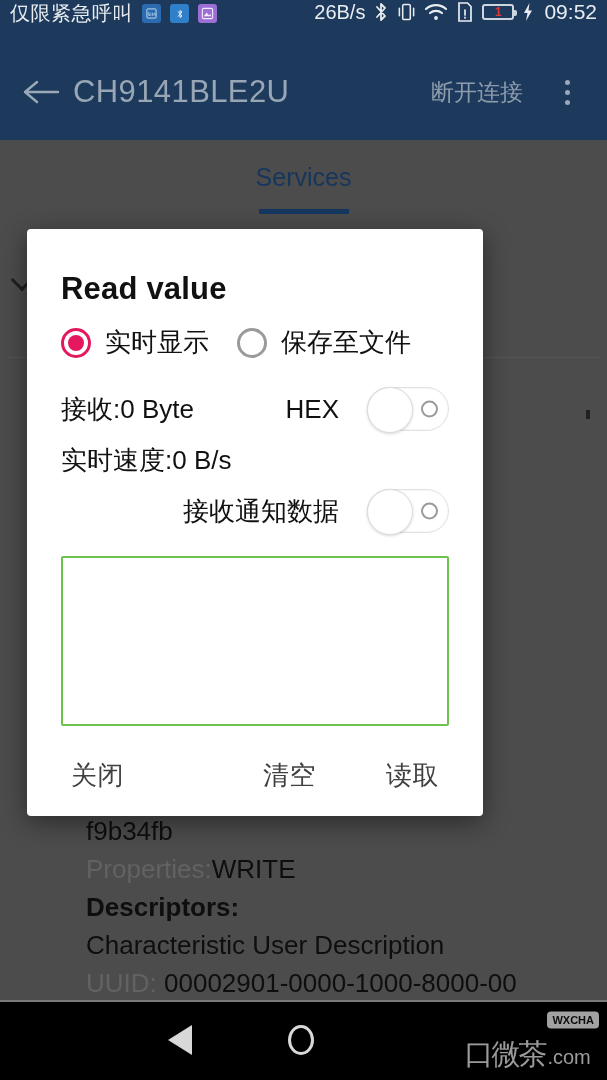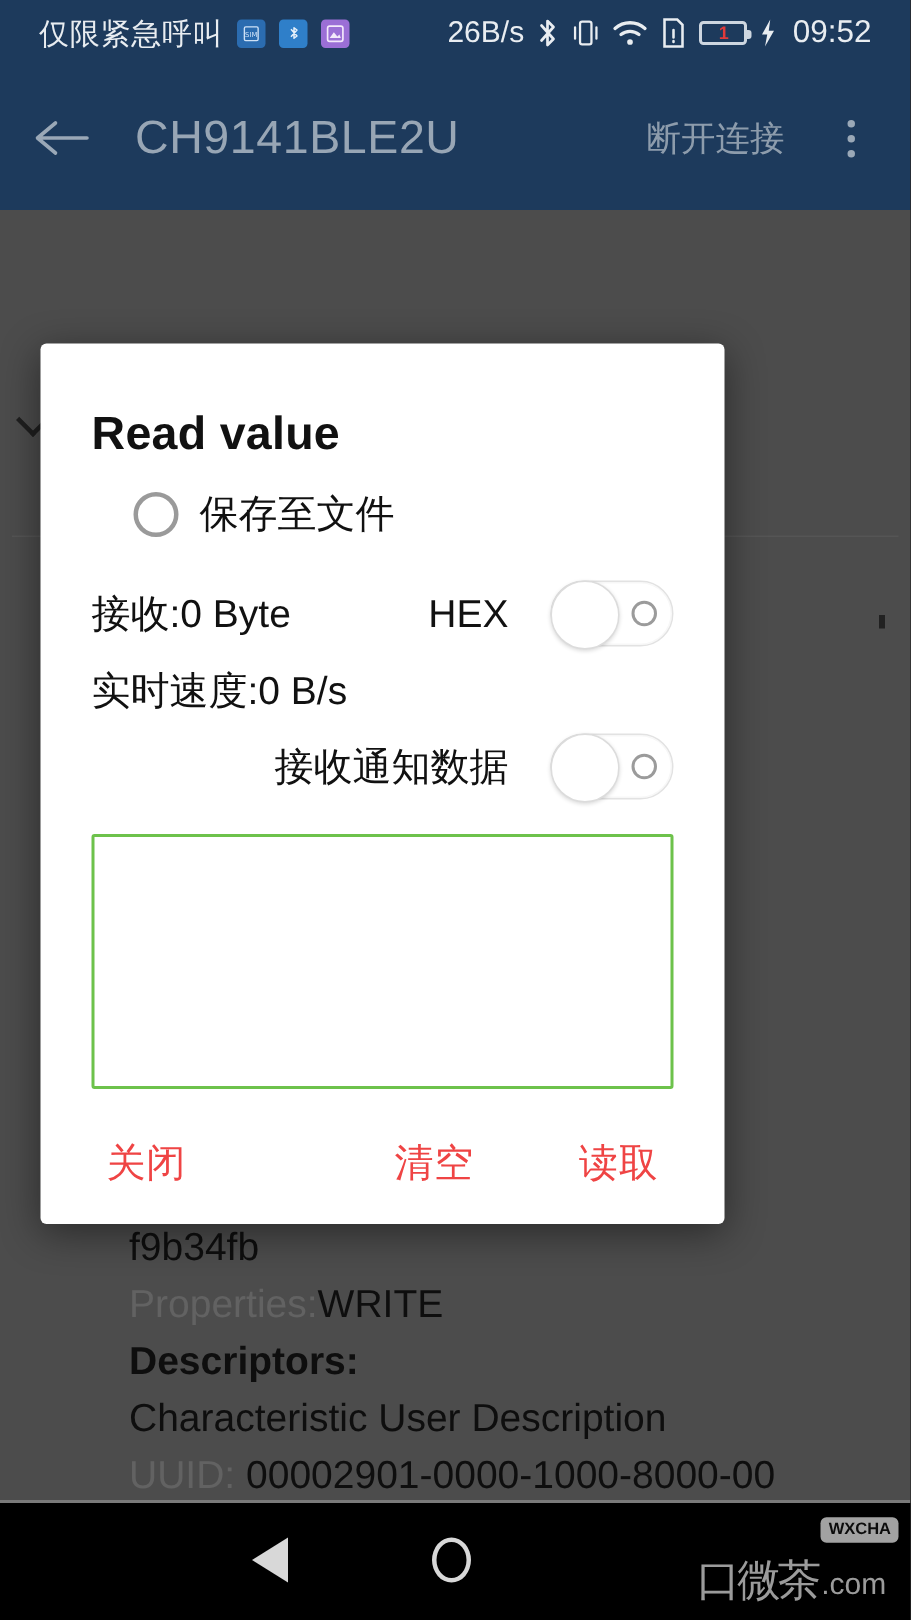--- a/index.html
+++ b/index.html
@@ -8,21 +8,21 @@
     background: #000;
     font-family: "Liberation Sans", "DejaVu Sans", sans-serif;
     overflow: hidden;
   }
   #screen { position: relative; width: 607px; height: 1080px; background: #6a6a6a; }
 
   
   #status-bar {
     position: absolute; left: 0; top: 0; width: 607px; height: 44px;
     background: #1d3a5c; color: #e8ebee;
-    display: flex; align-items: center; padding: 0 26px;
+    display: flex; align-items: flex-start; padding: 0 10px;
   }
   #status-left { display: flex; align-items: center; gap: 9px; }
   #carrier { font-size: 20px; letter-spacing: .5px; color: #e9edf1; }
   .notif-icon {
     width: 19px; height: 19px; border-radius: 3px;
     display: flex; align-items: center; justify-content: center;
     font-size: 9px; color: #dfe8f2; line-height: 1;
   }
   .ni-blue  { background: #2b6cb0; }
   .ni-blue2 { background: #2f7fc9; }
@@ -44,21 +44,21 @@
   #battery-level { font-size: 12px; color: #e03a3a; font-weight: bold; line-height: 1; }
   #clock { font-size: 21px; margin-left: 2px; }
 
   
   #app-bar {
     position: absolute; left: 0; top: 44px; width: 607px; height: 96px;
     background: #1d3a5c; display: flex; align-items: center; padding: 0 18px;
   }
   #back-arrow { width: 46px; height: 46px; display:flex; align-items:center; justify-content:center; }
   #app-title {
-    font-size: 31px; color: #98a6b5; margin-left: 26px; letter-spacing: .4px;
+    font-size: 31px; color: #98a6b5; margin-left: 9px; letter-spacing: .4px;
   }
   #disconnect-btn {
     margin-left: auto; font-size: 23px; color: #8d9cac; padding: 8px 4px;
   }
   #overflow-btn { width: 44px; display:flex; flex-direction:column; align-items:center; gap:5px; margin-left: 18px; }
   #overflow-btn i { width: 5px; height: 5px; border-radius: 50%; background: #9aa8b7; display:block; }
 
   
   #tabs {
     position: absolute; left: 0; top: 140px; width: 607px; height: 74px;
@@ -170,21 +170,21 @@
     border: 2px solid #6dc24b; border-radius: 2px;
     background: #fff; padding: 8px 10px;
     font-size: 22px; color: #222; overflow: hidden;
     white-space: pre-wrap; word-break: break-all;
   }
 
   #dialog-actions {
     margin-top: 26px; display: flex; align-items: center;
   }
   .dlg-btn {
-    font-size: 26px; color: #ef4444; padding: 6px 4px; letter-spacing: .5px;
+    font-size: 26px; color: #404040; padding: 6px 4px; letter-spacing: .5px;
   }
   #btn-close { margin-left: 6px; }
   #btn-clear { margin-left: auto; }
   #btn-read  { margin-left: 62px; margin-right: 6px; }
 
   
   #nav-bar {
     position: absolute; left: 0; bottom: 0; width: 607px; height: 80px;
     background: #000; display: flex; align-items: center;
   }
@@ -287,20 +287,23 @@
     <div id="app-title">CH9141BLE2U</div>
     <div id="disconnect-btn">断开连接</div>
     <div id="overflow-btn">
       <i></i>
         <i></i>
         <i></i>
     </div>
   </div>
 
   <div id="tabs">
+    <div class="tab active">
+      <span>Services</span>
+    </div>
   </div>
 
   <div id="bg-content">
     <div id="bg-card-top"></div>
     <div id="bg-chevron"></div>
     <div id="bg-tick"></div>
     <div id="bg-detail">
       <div class="row">f9b34fb</div>
       <div class="row"><span class="muted">Properties:</span><span>WRITE</span></div>
       <div class="row bold">Descriptors:</div>
@@ -310,20 +313,24 @@
     </div>
   </div>
 
   <div id="scrim"></div>
 
   <div id="dialog">
 
     <div id="dialog-title">Read value</div>
 
     <div id="radio-row">
+      <div class="radio-opt" id="radio-opt-live">
+        <span class="radio checked"></span>
+        <span class="radio-label">实时显示</span>
+      </div>
       <div class="radio-opt" id="radio-opt-file">
         <span class="radio"></span>
         <span class="radio-label">保存至文件</span>
       </div>
     </div>
 
     <div id="stat-row-1">
       <span class="stat-text">接收:0 Byte</span>
       <span class="right-group">
         <span class="tgl-label">HEX</span>

